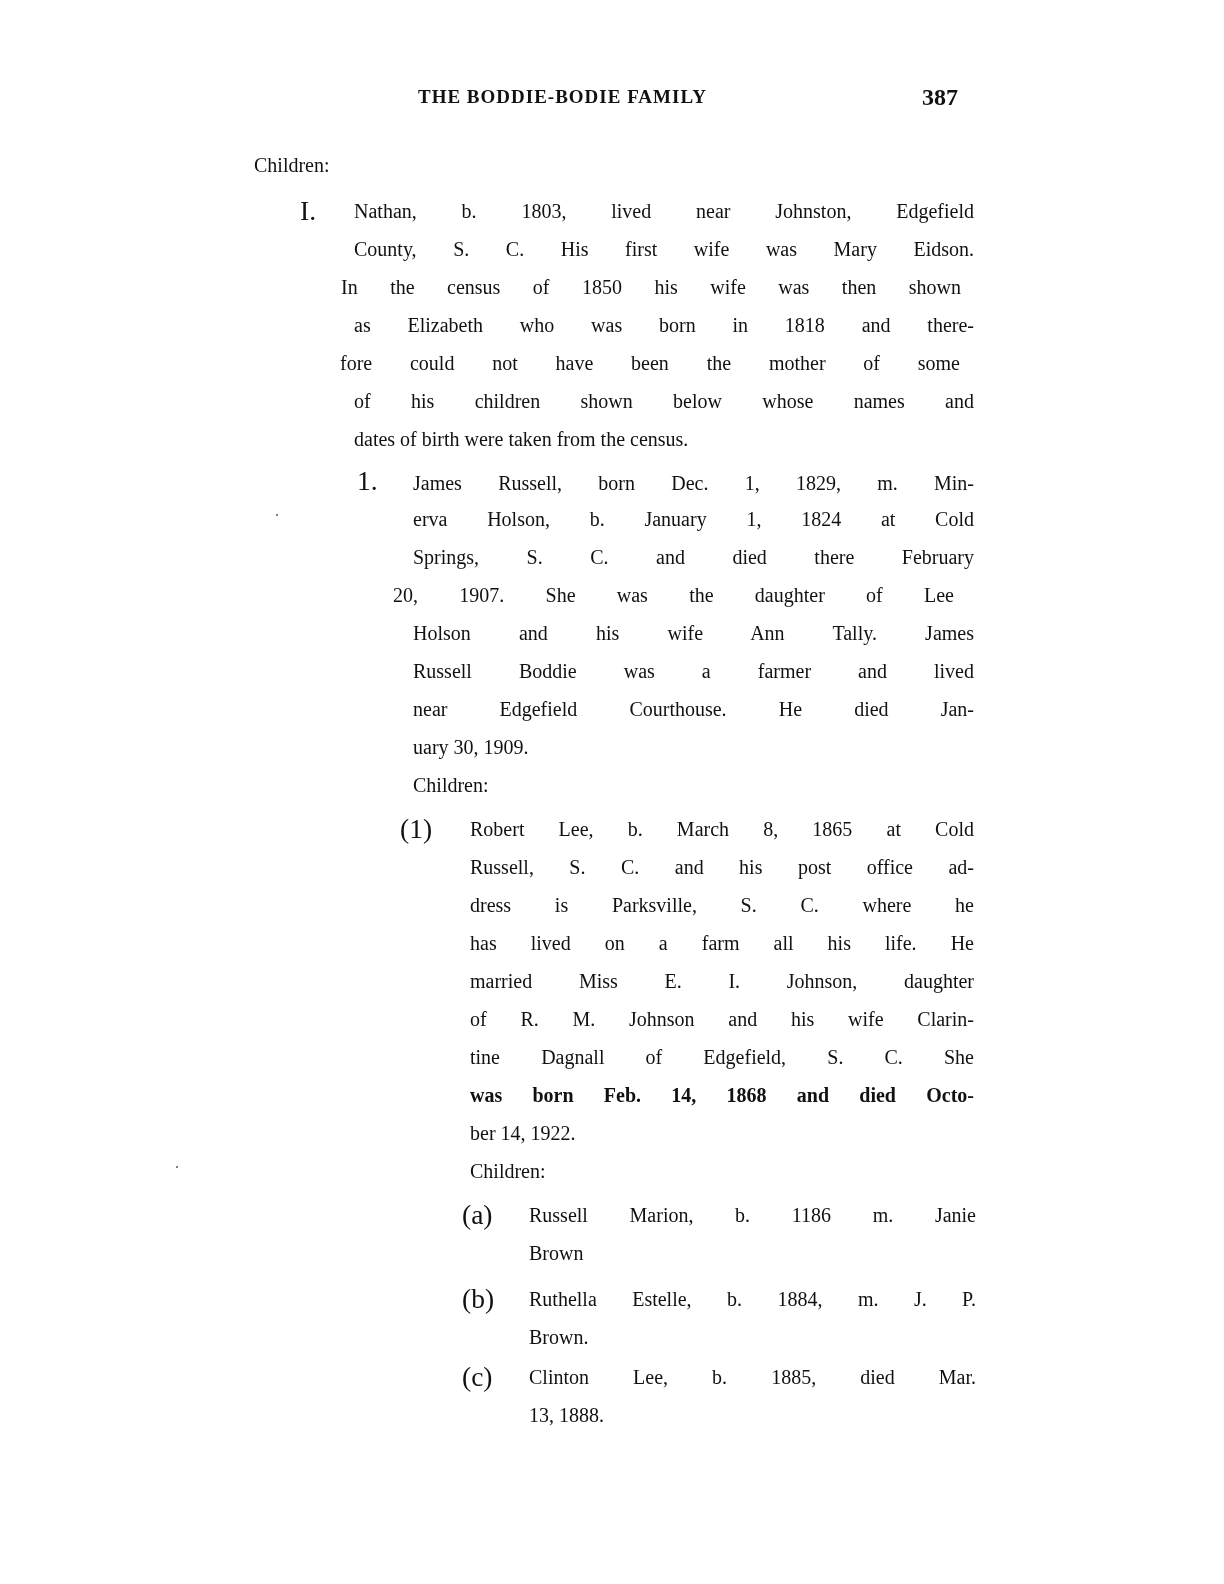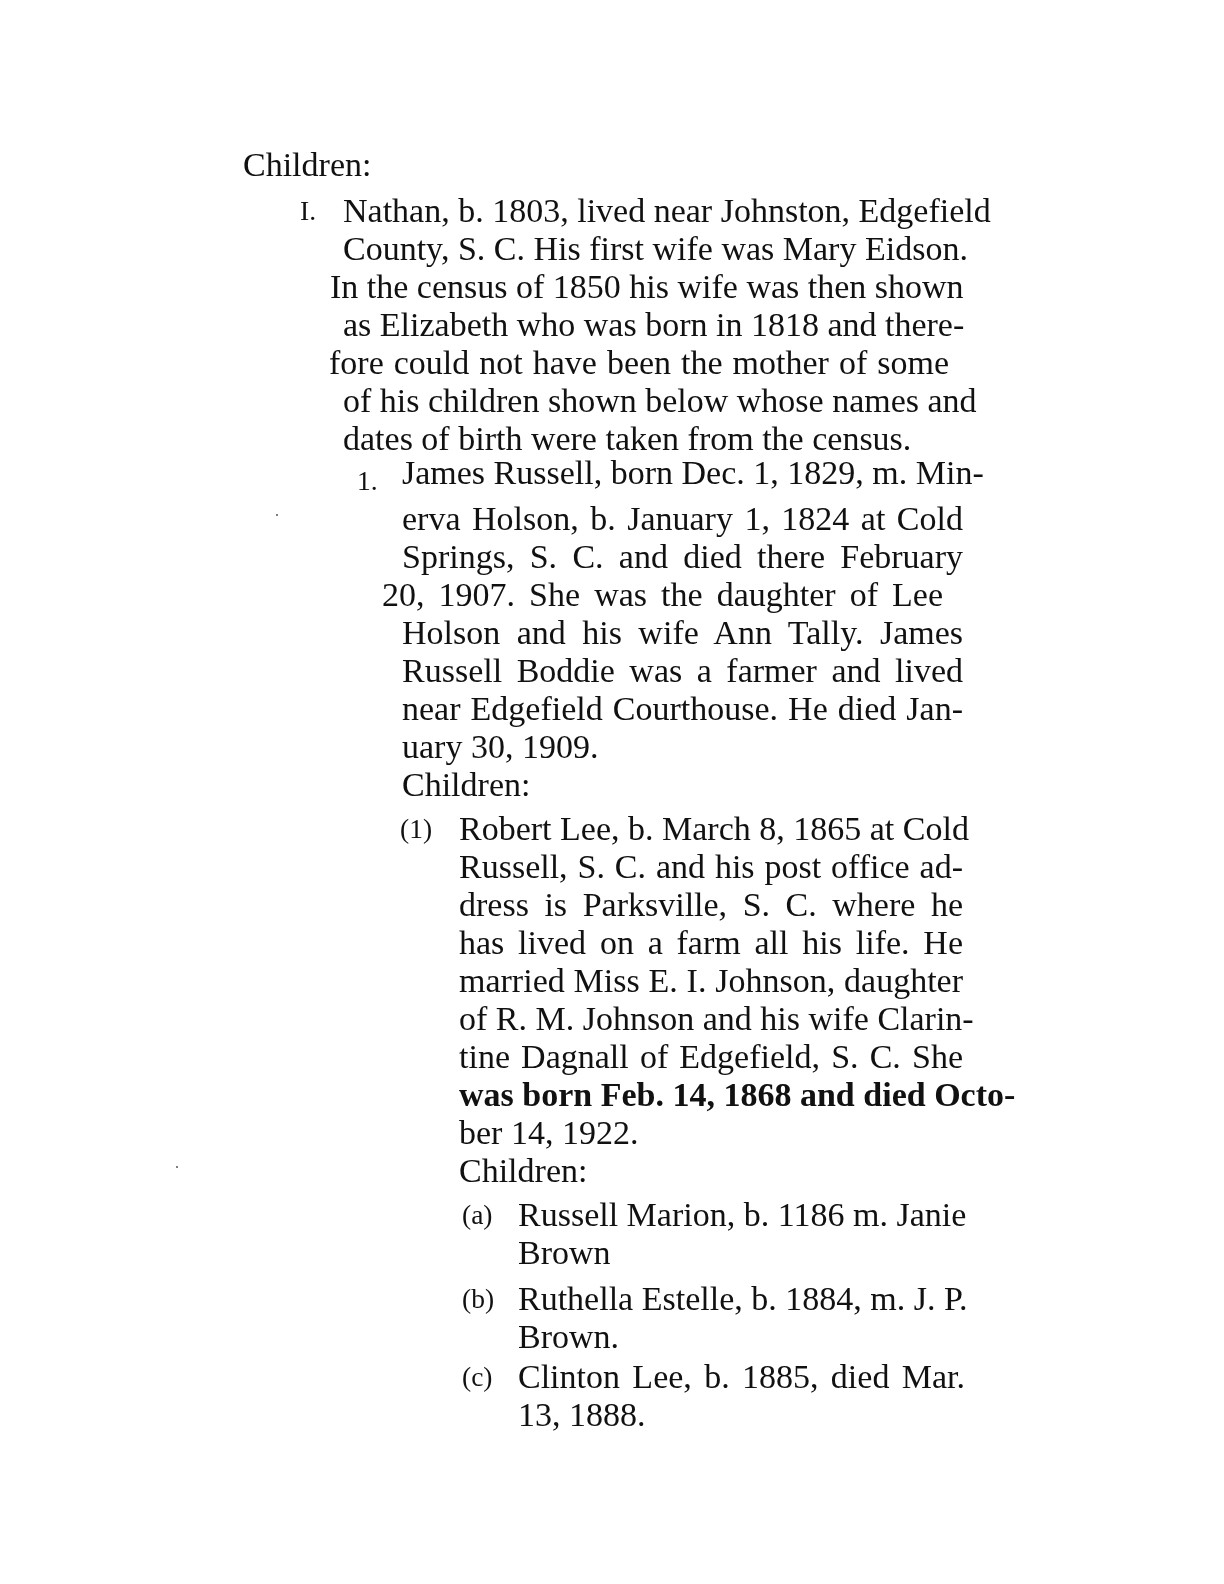--- a/index.html
+++ b/index.html
@@ -4,48 +4,52 @@
 <style>
   html, body { margin: 0; padding: 0; background: #ffffff; }
   body { width: 1224px; height: 1584px; position: relative; overflow: hidden;
          font-family: "DejaVu Serif", "Liberation Serif", serif; color: #111; }
   .page { position: absolute; left: 0; top: 0; width: 1224px; height: 1584px; }
   .header { position: absolute; top: 84px; left: 0; width: 1224px; height: 30px; }
   .running-head { position: absolute; left: 418px; top: 2px; font-size: 19px; font-weight: bold;
                   letter-spacing: 1px; font-family: "Liberation Serif", serif; }
   .page-number { position: absolute; left: 922px; top: 0; font-size: 24px; font-weight: bold;
                  font-family: "Liberation Serif", serif; }
-  .line { position: absolute; font-size: 34px; line-height: 38px; white-space: nowrap;
-          font-family: "Liberation Serif", serif; }
+  .line { position: absolute; font-size: 20px; line-height: 38px; white-space: nowrap;
+          font-family: "Liberation Serif", serif; margin-left: 11px; }
   .just { text-align: justify; text-align-last: justify; }
   .label { position: absolute; font-size: 27.5px; line-height: 38px; font-family: "Liberation Serif", serif; }
   .speck { position: absolute; width: 2px; height: 2px; background: #555; border-radius: 50%; }
 </style>
 </head>
 <body>
 
 <div class="page">
 
+  <div class="header">
+    <span class="running-head">THE BODDIE-BODIE FAMILY</span>
+    <span class="page-number">387</span>
+  </div>
 
   <div class="line" style="left:243px; top:146px;">Children:</div>
 
   <div>
     <span class="label" style="left:300px; top:192px;">I.</span>
     <div class="line just" style="left:343px; top:192px; width:620px;">Nathan, b. 1803, lived near Johnston, Edgefield</div>
     <div class="line just" style="left:343px; top:230px; width:620px;">County, S. C.  His first wife was Mary Eidson.</div>
     <div class="line just" style="left:330px; top:268px; width:620px;">In the census of 1850 his wife was then shown</div>
     <div class="line just" style="left:343px; top:306px; width:620px;">as Elizabeth who was born in 1818 and there-</div>
     <div class="line just" style="left:329px; top:344px; width:620px;">fore could not have been the mother of some</div>
     <div class="line just" style="left:343px; top:382px; width:620px;">of his children shown below whose names and</div>
     <div class="line" style="left:343px; top:420px;">dates of birth were taken from the census.</div>
   </div>
 
   <div>
     <span class="label" style="left:357px; top:462px;">1.</span>
-    <div class="line just" style="left:402px; top:454px; width:561px;">James Russell, born Dec. 1, 1829, m. Min-</div>
+    <div class="line just" style="left:402px; top:464px; width:561px;">James Russell, born Dec. 1, 1829, m. Min-</div>
     <div class="line just" style="left:402px; top:500px; width:561px;">erva Holson, b. January 1, 1824 at Cold</div>
     <div class="line just" style="left:402px; top:538px; width:561px;">Springs, S. C. and died there February</div>
     <div class="line just" style="left:382px; top:576px; width:561px;">20, 1907.  She was the daughter of Lee</div>
     <div class="line just" style="left:402px; top:614px; width:561px;">Holson and his wife Ann Tally.  James</div>
     <div class="line just" style="left:402px; top:652px; width:561px;">Russell Boddie was a farmer and lived</div>
     <div class="line just" style="left:402px; top:690px; width:561px;">near Edgefield Courthouse.  He died Jan-</div>
     <div class="line" style="left:402px; top:728px;text-align:right;">uary 30, 1909.</div>
     <div class="line" style="left:402px; top:766px;">Children:</div>
   </div>
 

